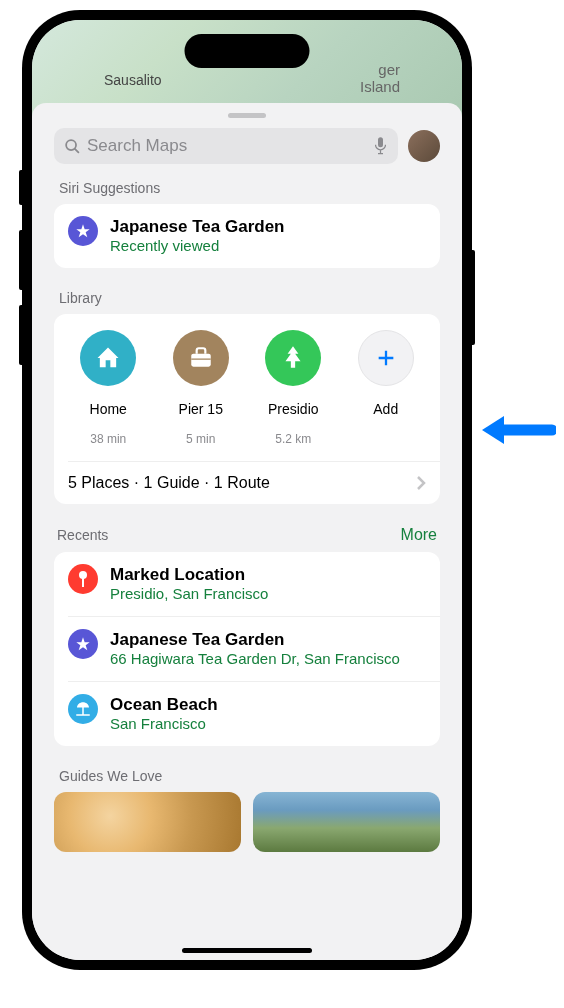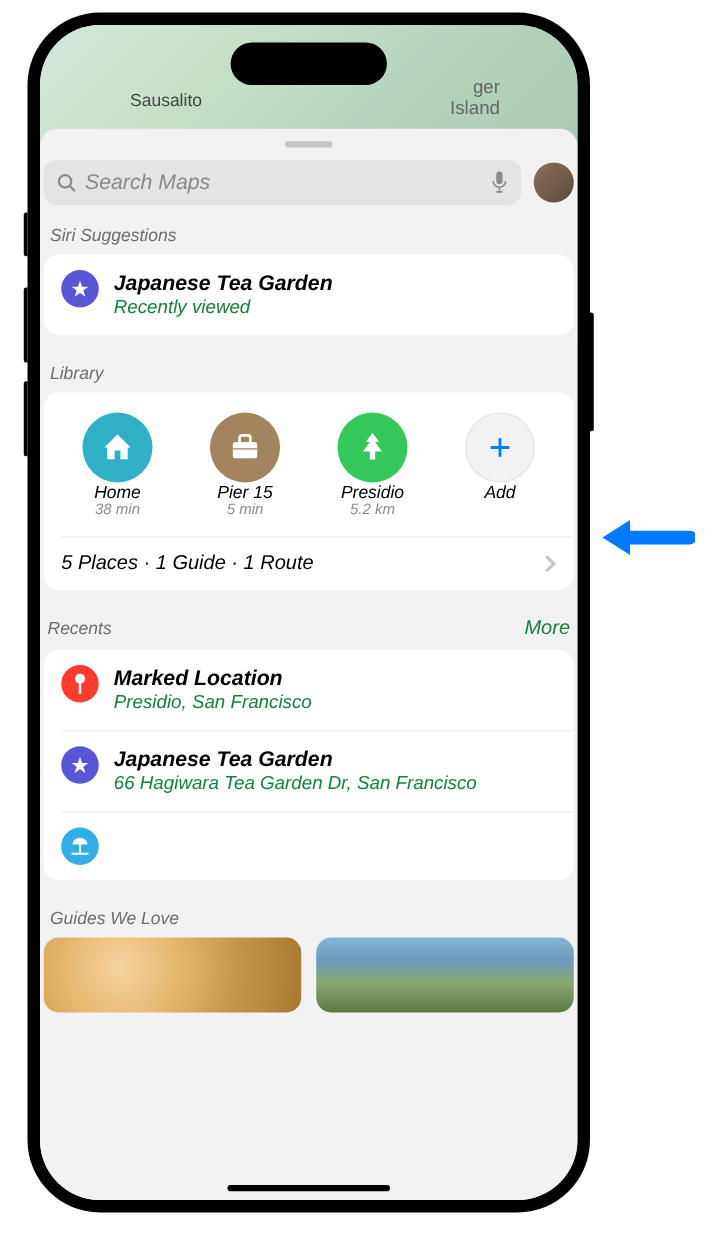--- a/index.html
+++ b/index.html
@@ -128,23 +128,22 @@
       z-index: 1;
     }
     .sheet {
       position: absolute;
       top: 83px;
       left: 0;
       right: 0;
       bottom: 0;
       background: #f2f2f3;
       border-radius: 14px 14px 0 0;
-      padding: 10px 3px 0;
+      padding: 10px 22px 0;
       z-index: 2;
-      font-style: italic;
     }
     .grabber {
       width: 38px;
       height: 5px;
       background: #c4c4c6;
       border-radius: 3px;
       margin: 0 auto 10px;
     }
     .search-row {
       display: flex;
@@ -232,21 +231,21 @@
     }
     .library-grid {
       display: flex;
       justify-content: space-around;
       padding: 16px 8px 14px;
     }
     .lib-item {
       display: flex;
       flex-direction: column;
       align-items: center;
-      gap: 0;
+      gap: 16px;
       width: 80px;
     }
     .lib-icon {
       width: 56px;
       height: 56px;
       border-radius: 50%;
       display: flex;
       align-items: center;
       justify-content: center;
       color: #fff;
@@ -509,20 +508,24 @@
             <div class="title">Japanese Tea Garden</div>
             <div class="subtitle">66 Hagiwara Tea Garden Dr, San Francisco</div>
           </div>
         </div>
         <div class="row">
           <div class="row-icon icon-cyan">
             <svg width="18" height="18" viewBox="0 0 24 24" fill="#fff">
                 <path d="M4 10c0-4 4-7 8-7s8 3 8 7H4zm7 0h2v9h-2zM3 21h18v-2H3z"></path>
               </svg>
           </div>
+          <div class="row-text">
+            <div class="title">Ocean Beach</div>
+            <div class="subtitle">San Francisco</div>
+          </div>
         </div>
       </div>
 
       <div class="section-header">Guides We Love</div>
       <div class="guides-row">
         <div class="guide-tile food"></div>
         <div class="guide-tile nature"></div>
       </div>
     </div>
 

